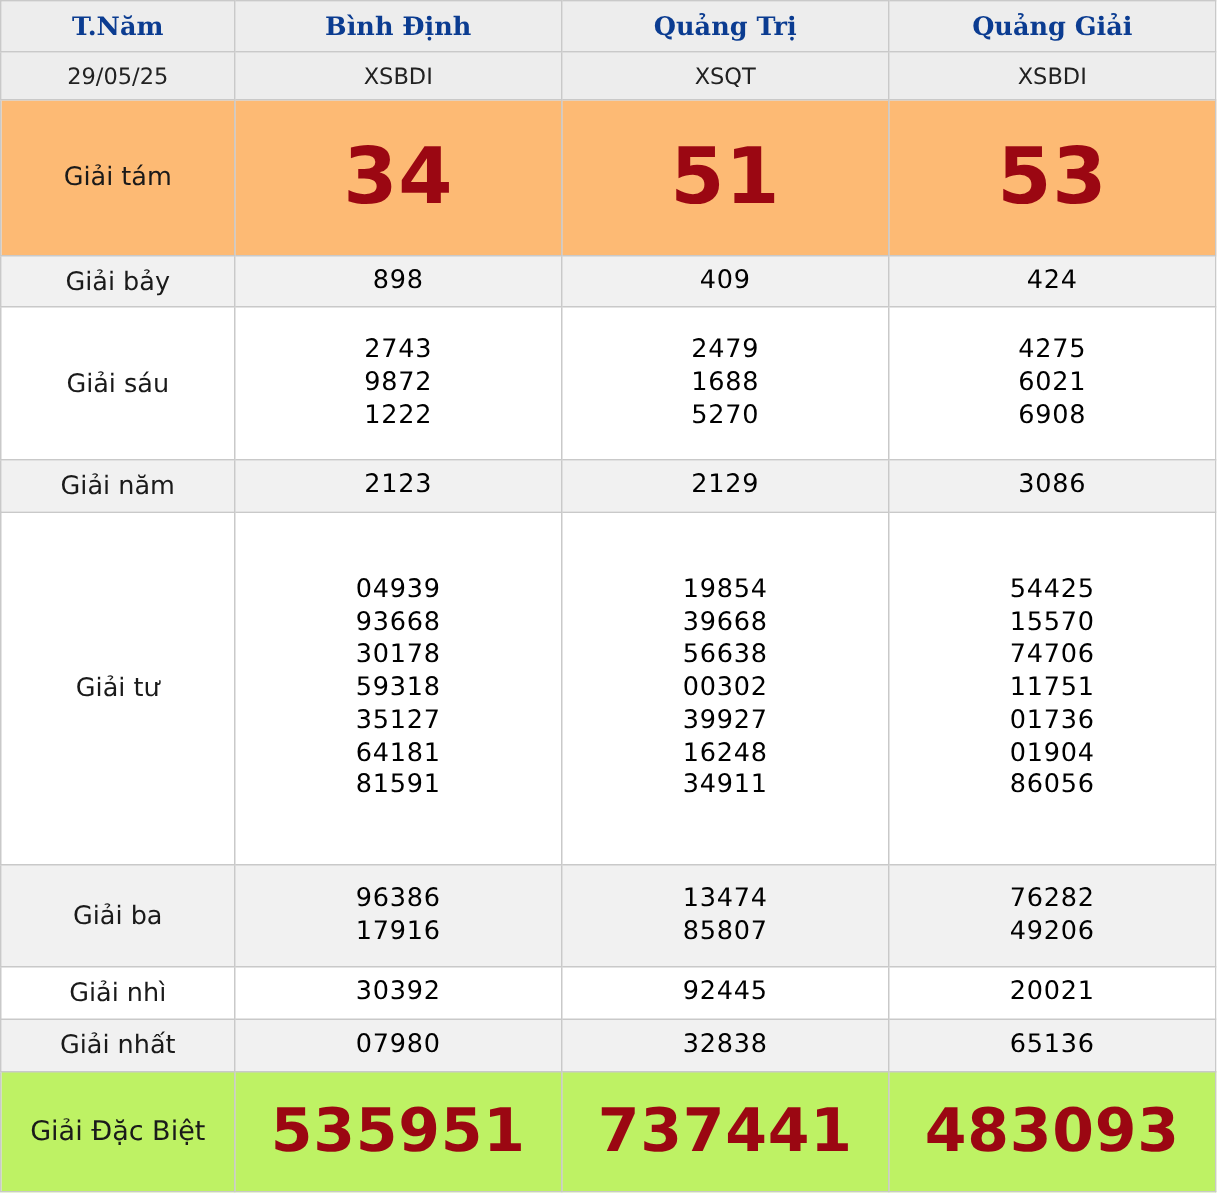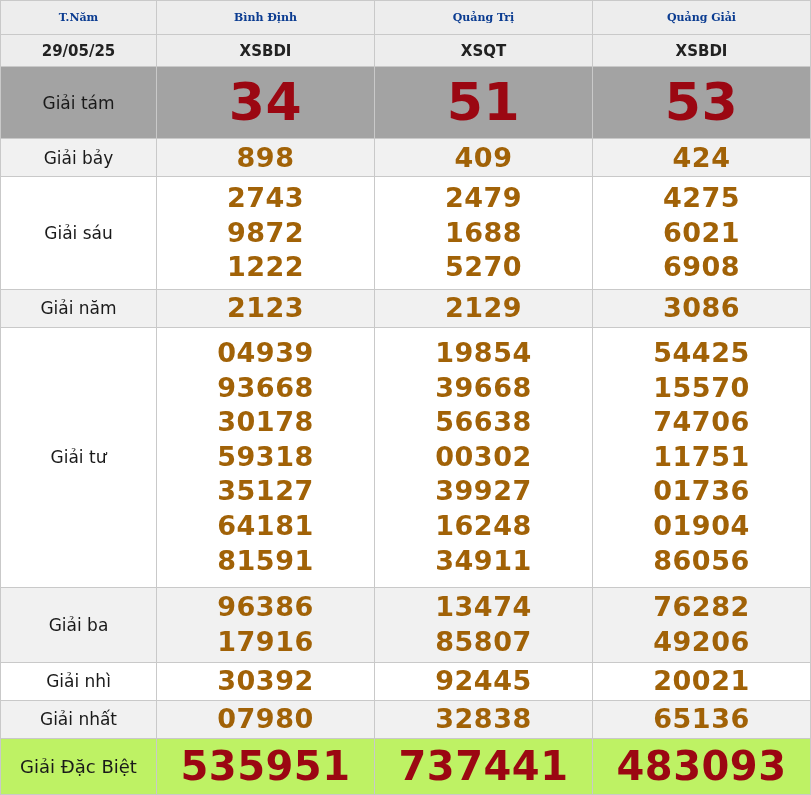--- a/index.html
+++ b/index.html
@@ -30,60 +30,58 @@
   col.col-prov  { width: 218px; }
 
   
   tr.header-row {
     background: #ededed;
     height: 34px;
   }
   tr.header-row th {
     color: #0b3c91;
     font-weight: bold;
-    font-size: 11px;
+    font-size: 17px;
     font-family: "DejaVu Serif", serif;
   }
   
   tr.code-row {
     background: #ededed;
     height: 32px;
-    font-weight: bold;
   }
   tr.code-row td {
     color: #222;
     font-size: 15px;
   }
   tr.code-row td.date-cell {
     font-size: 15px;
   }
 
   
   tr.prize-row td.label {
     font-size: 17px;
     color: #1a1a1a;
   }
   tr.prize-row td.nums {
-    font-size: 27px;
-    color: #a16207;
+    font-size: 17px;
+    color: #000000;
     line-height: 1.28;
     letter-spacing: 0.5px;
-    font-weight: bold;
   }
   tr.shade { background: #f1f1f1; }
   tr.plain { background: #ffffff; }
 
   
   tr.g8 td.nums {
     font-size: 52px;
     font-weight: bold;
     color: #9b0712;
     font-family: "DejaVu Sans", sans-serif;
   }
-  tr.g8 { background: #a3a3a3; margin-left: 36px; }
+  tr.g8 { background: #fdba74; margin-left: 36px; }
   tr.db td.nums {
     font-size: 40px;
     font-weight: bold;
     color: #9b0712;
   }
   tr.db { background: #bef264; }
   tr.db td.label { font-size: 18px; }
 
   .numline { display: block; }
 </style>

